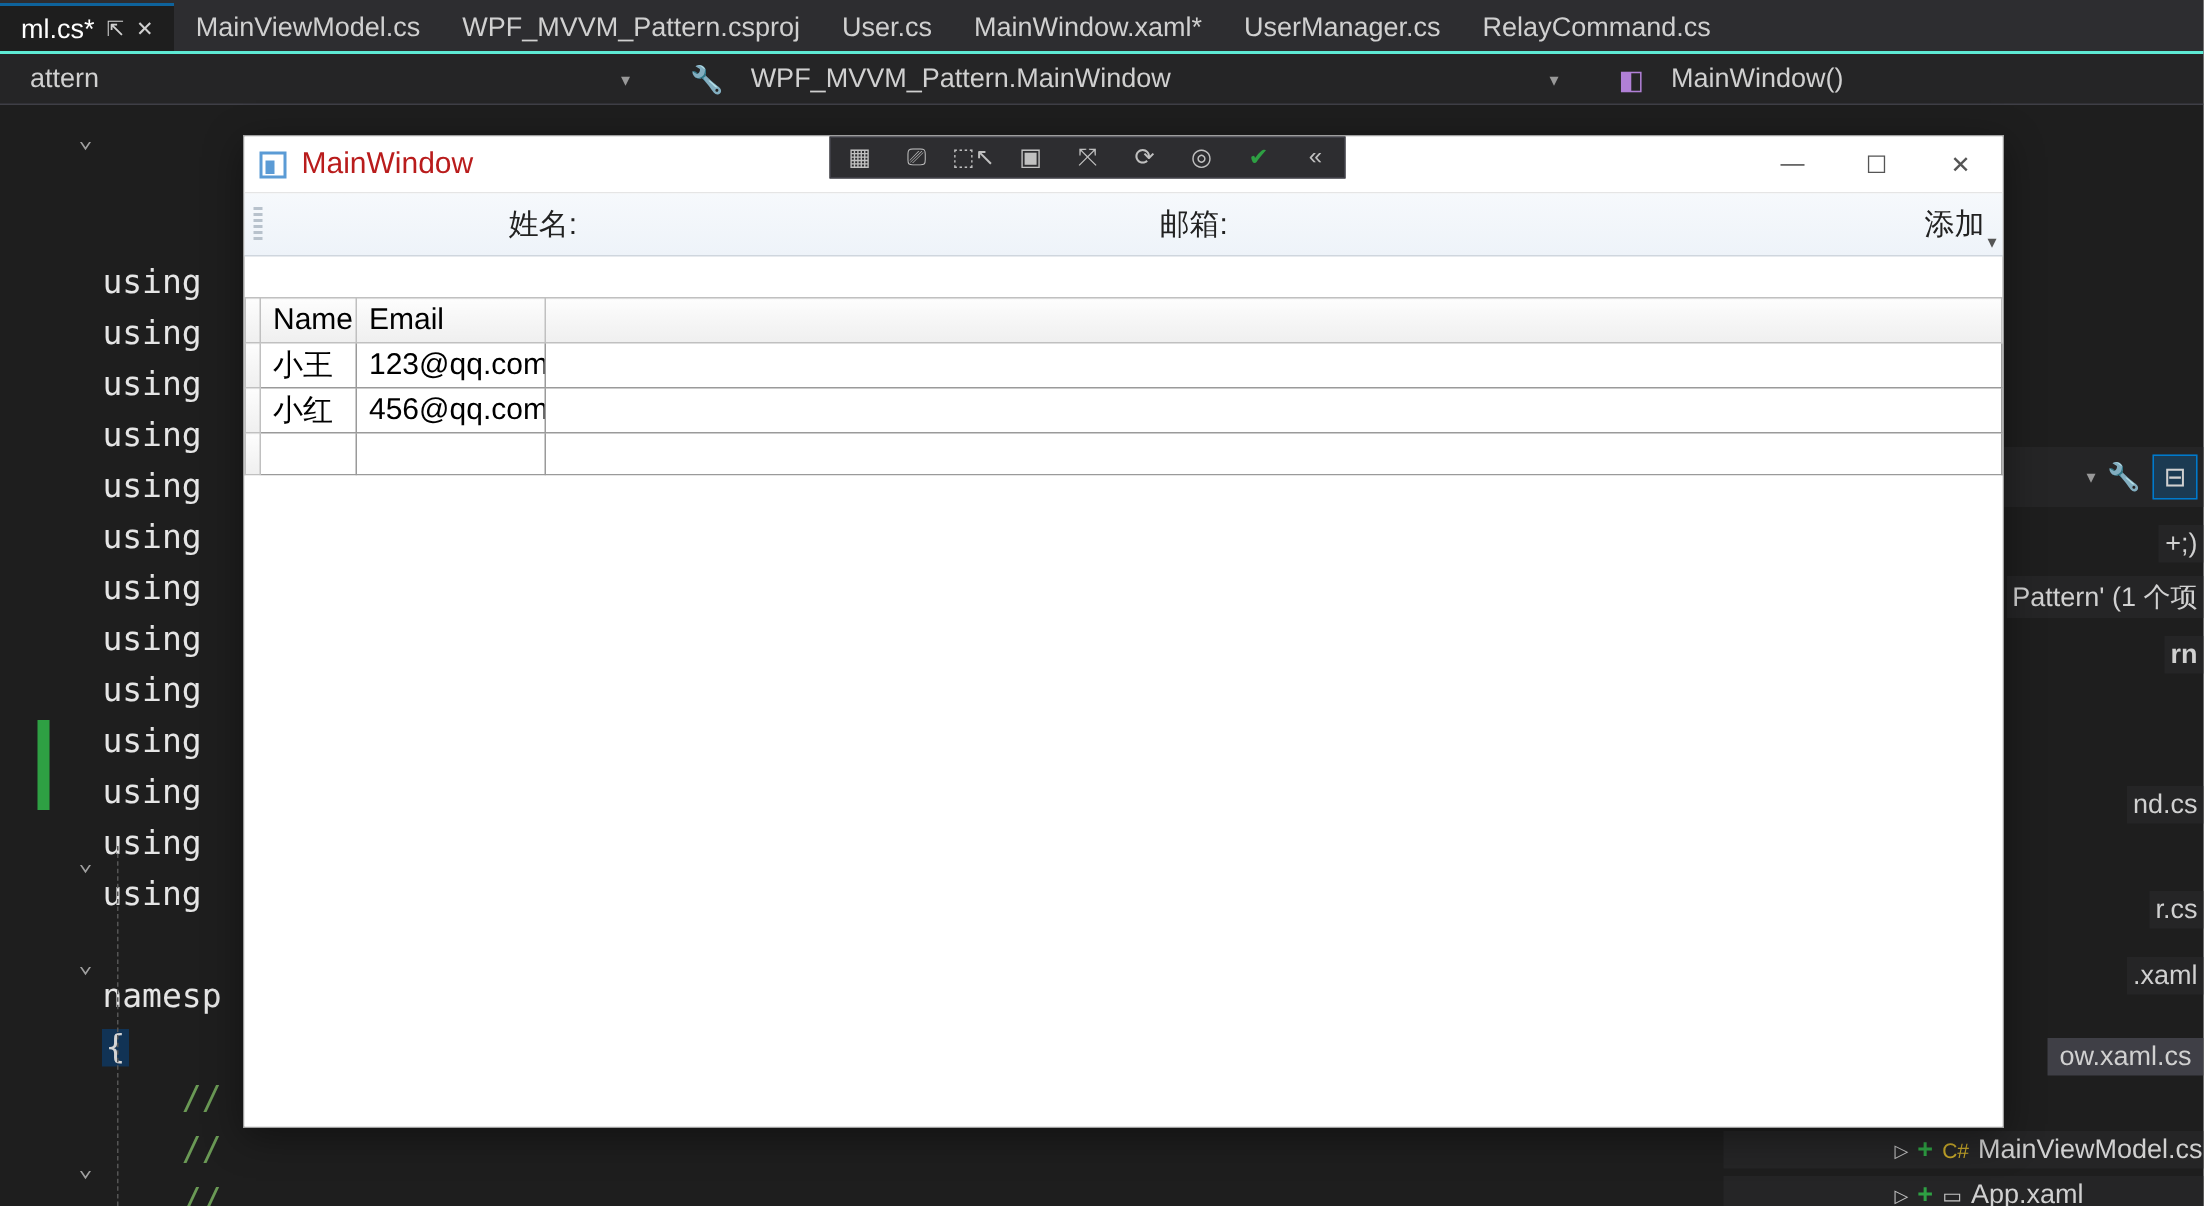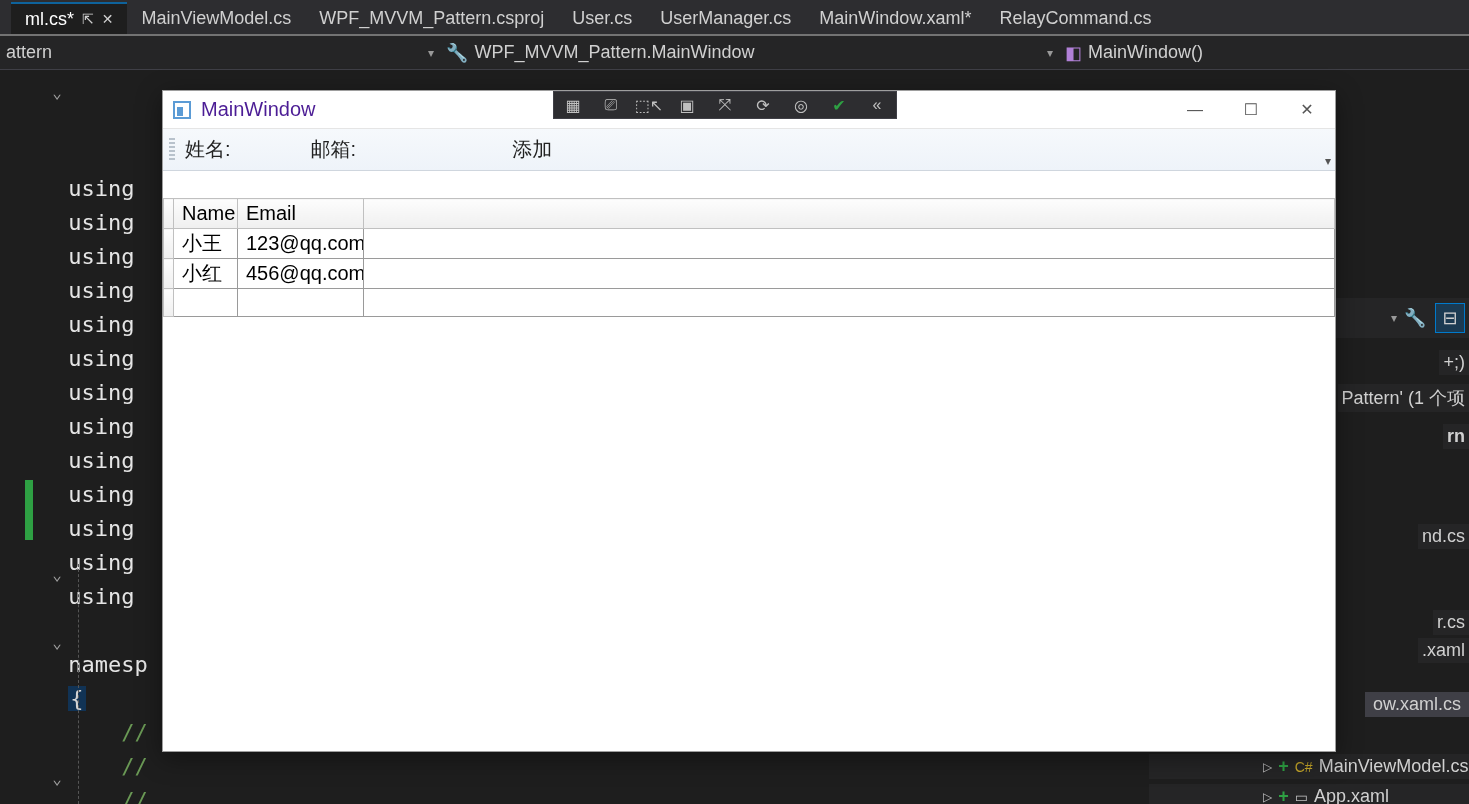--- a/index.html
+++ b/index.html
@@ -10,25 +10,24 @@
     color: #d4d4d4;
     overflow: hidden;
     position: relative;
   }
 
   
   .tab-strip {
     display: flex;
     height: 36px;
     background: #2d2d30;
-    border-bottom: 2px solid #737373;
+    border-bottom: 2px solid #5eead4;
     font-size: 18px;
     align-items: stretch;
     padding-top: 2px;
-    padding-left: 11px;
   }
   .tab {
     display: flex; align-items: center;
     padding: 0 14px;
     color: #d0d0d0;
     cursor: pointer;
     white-space: nowrap;
     gap: 8px;
   }
   .tab.active {
@@ -45,22 +44,22 @@
     display: flex;
     height: 34px;
     align-items: center;
     background: #252526;
     font-size: 18px;
     color: #d0d0d0;
     border-bottom: 1px solid #3f3f46;
   }
   .crumb {
     display: flex; align-items: center;
-    padding: 0 6px;
-    gap: 6px;
+    padding: 0 20px;
+    gap: 18px;
     flex: 0 0 auto;
   }
   .crumb.ns { flex: 0 0 440px; }
   .crumb.cls { flex: 1; }
   .crumb.ctor { flex: 0 0 410px; }
   .crumb .drop { margin-left: auto; font-size: 12px; color: #999; }
 
   
   .code-area {
     position: absolute;
@@ -113,21 +112,21 @@
   }
   .right-toolbar .btn {
     width: 30px; height: 30px; display:flex;align-items:center;justify-content:center;
     color:#d0d0d0; border:1px solid transparent;
   }
   .right-toolbar .btn.active { border:1px solid #007acc; background:#1b3a52;}
   .frag1 { top: 350px; } 
   .frag2 { top: 384px; }
   .frag3 { top: 424px; }
   .frag4 { top: 524px; }
-  .frag5 { top: 610px; }
+  .frag5 { top: 594px; }
   .frag6 { top: 638px; }
   .frag7 { top: 692px; background:#3f3f46; padding:2px 8px;}
   .tree-line { top: 754px; display:flex;align-items:center;gap:6px; width: 320px; justify-content:flex-start;}
   .tree-line2 { top: 784px; display:flex;align-items:center;gap:6px; width: 320px; justify-content:flex-start;}
   .tree-line .tri, .tree-line2 .tri { font-size:12px; color:#c0c0c0; margin-left:110px;}
   .tree-line .plus, .tree-line2 .plus { color:#2ea043; font-weight:bold;}
   .csicon { color:#c5a629; font-size:14px;}
 
   
   .wpf-window {
@@ -152,21 +151,21 @@
   .wpf-titlebar .appicon {
     width: 18px; height: 18px; margin: 0 10px;
     border: 2px solid #5b9bd5;
     display:inline-block;
     position: relative;
   }
   .wpf-titlebar .appicon::after{
     content:""; position:absolute; left:2px; bottom:1px;
     width:6px; height:9px; background:#5b9bd5;
   }
-  .wpf-titlebar .title { color:#4c1d95; }
+  .wpf-titlebar .title { color:#b91c1c; }
   .debug-toolbar {
     position: absolute; left: 390px; top: 0;
     height: 28px;
     background: #2d2d30;
     border: 1px solid #3f3f46;
     display: flex; align-items: center;
     padding: 0 6px;
     gap: 12px;
   }
   .debug-toolbar .tbtn {
@@ -185,20 +184,21 @@
   }
 
   .wpf-toolrow {
     height: 42px;
     background: linear-gradient(#f6f9fc,#eef3f9);
     border-bottom: 1px solid #cfd6de;
     display: flex; align-items: center;
     padding: 0 6px;
     gap: 10px;
     position: relative;
+    justify-content: space-between;
   }
   .wpf-toolrow .grip {
     width: 6px; height: 24px;
     background: repeating-linear-gradient(#b8c2cc 0 2px, transparent 2px 4px);
   }
   .wpf-toolrow label { color:#222; }
   .wpf-toolrow input {
     height: 24px; border: none;
     font-size: 18px; padding: 0 4px;
     background: transparent;
@@ -261,24 +261,24 @@
   <div class="tab">
       <span>MainViewModel.cs</span>
     </div>
   <div class="tab">
       <span>WPF_MVVM_Pattern.csproj</span>
     </div>
   <div class="tab">
       <span>User.cs</span>
     </div>
   <div class="tab">
+      <span>MainWindow.xaml*</span>
+    </div>
+  <div class="tab">
       <span>UserManager.cs</span>
-    </div>
-  <div class="tab">
-      <span>MainWindow.xaml*</span>
     </div>
   <div class="tab">
       <span>RelayCommand.cs</span>
     </div>
 </div>
 
 <div class="breadcrumb-bar">
   <div class="crumb ns">
     <span>attern</span>
     <span class="drop">▾</span>

